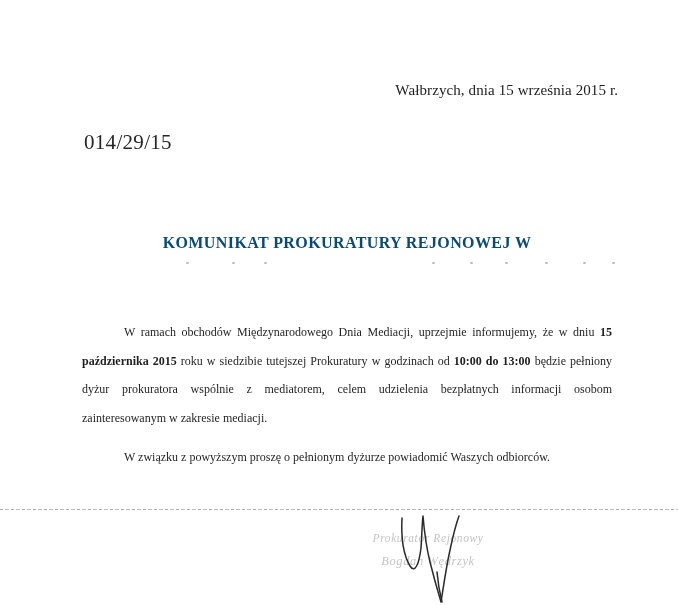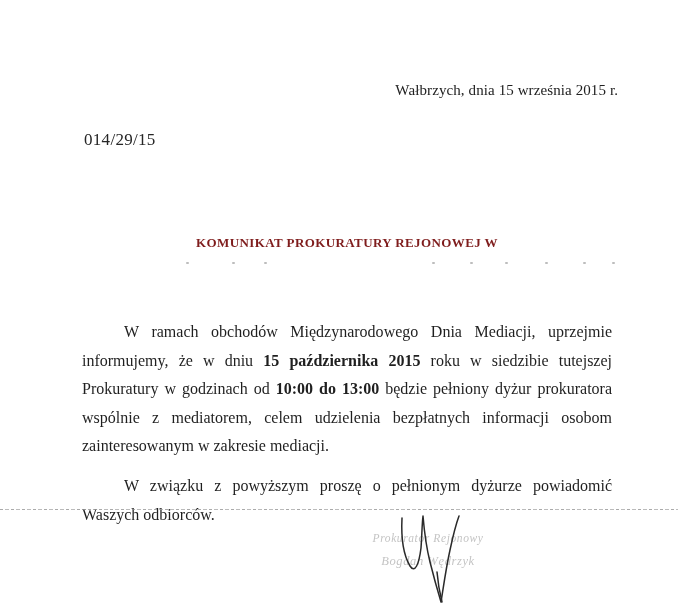--- a/index.html
+++ b/index.html
@@ -29,47 +29,47 @@
     font-size: 15px;
     letter-spacing: 0.1px;
     color: #212121;
   }
 
   
   .ref-no {
     position: absolute;
     top: 130px;
     left: 84px;
-    font-size: 17px;
+    font-size: 21px;
     color: #262626;
     letter-spacing: 0.3px;
   }
 
   
   .title-block {
     position: absolute;
     top: 226px;
     left: 82px;
     width: 530px;
     text-align: center;
     font-weight: bold;
-    font-size: 13px;
+    font-size: 16px;
     line-height: 34px;
     letter-spacing: 0.4px;
-    color: #7f1d1d;
+    color: #0c4a6e;
   }
   .title-line-2 { display: block; }
 
   
   .body-block {
     position: absolute;
     top: 318px;
     left: 82px;
     width: 530px;
-    font-size: 16px;
+    font-size: 12px;
     line-height: 28.6px;
     text-align: justify;
     text-justify: inter-word;
     color: #1f1f1f;
   }
   .para {
     margin: 0;
     text-indent: 42px;
   }
   .para + .para { margin-top: 11px; }

